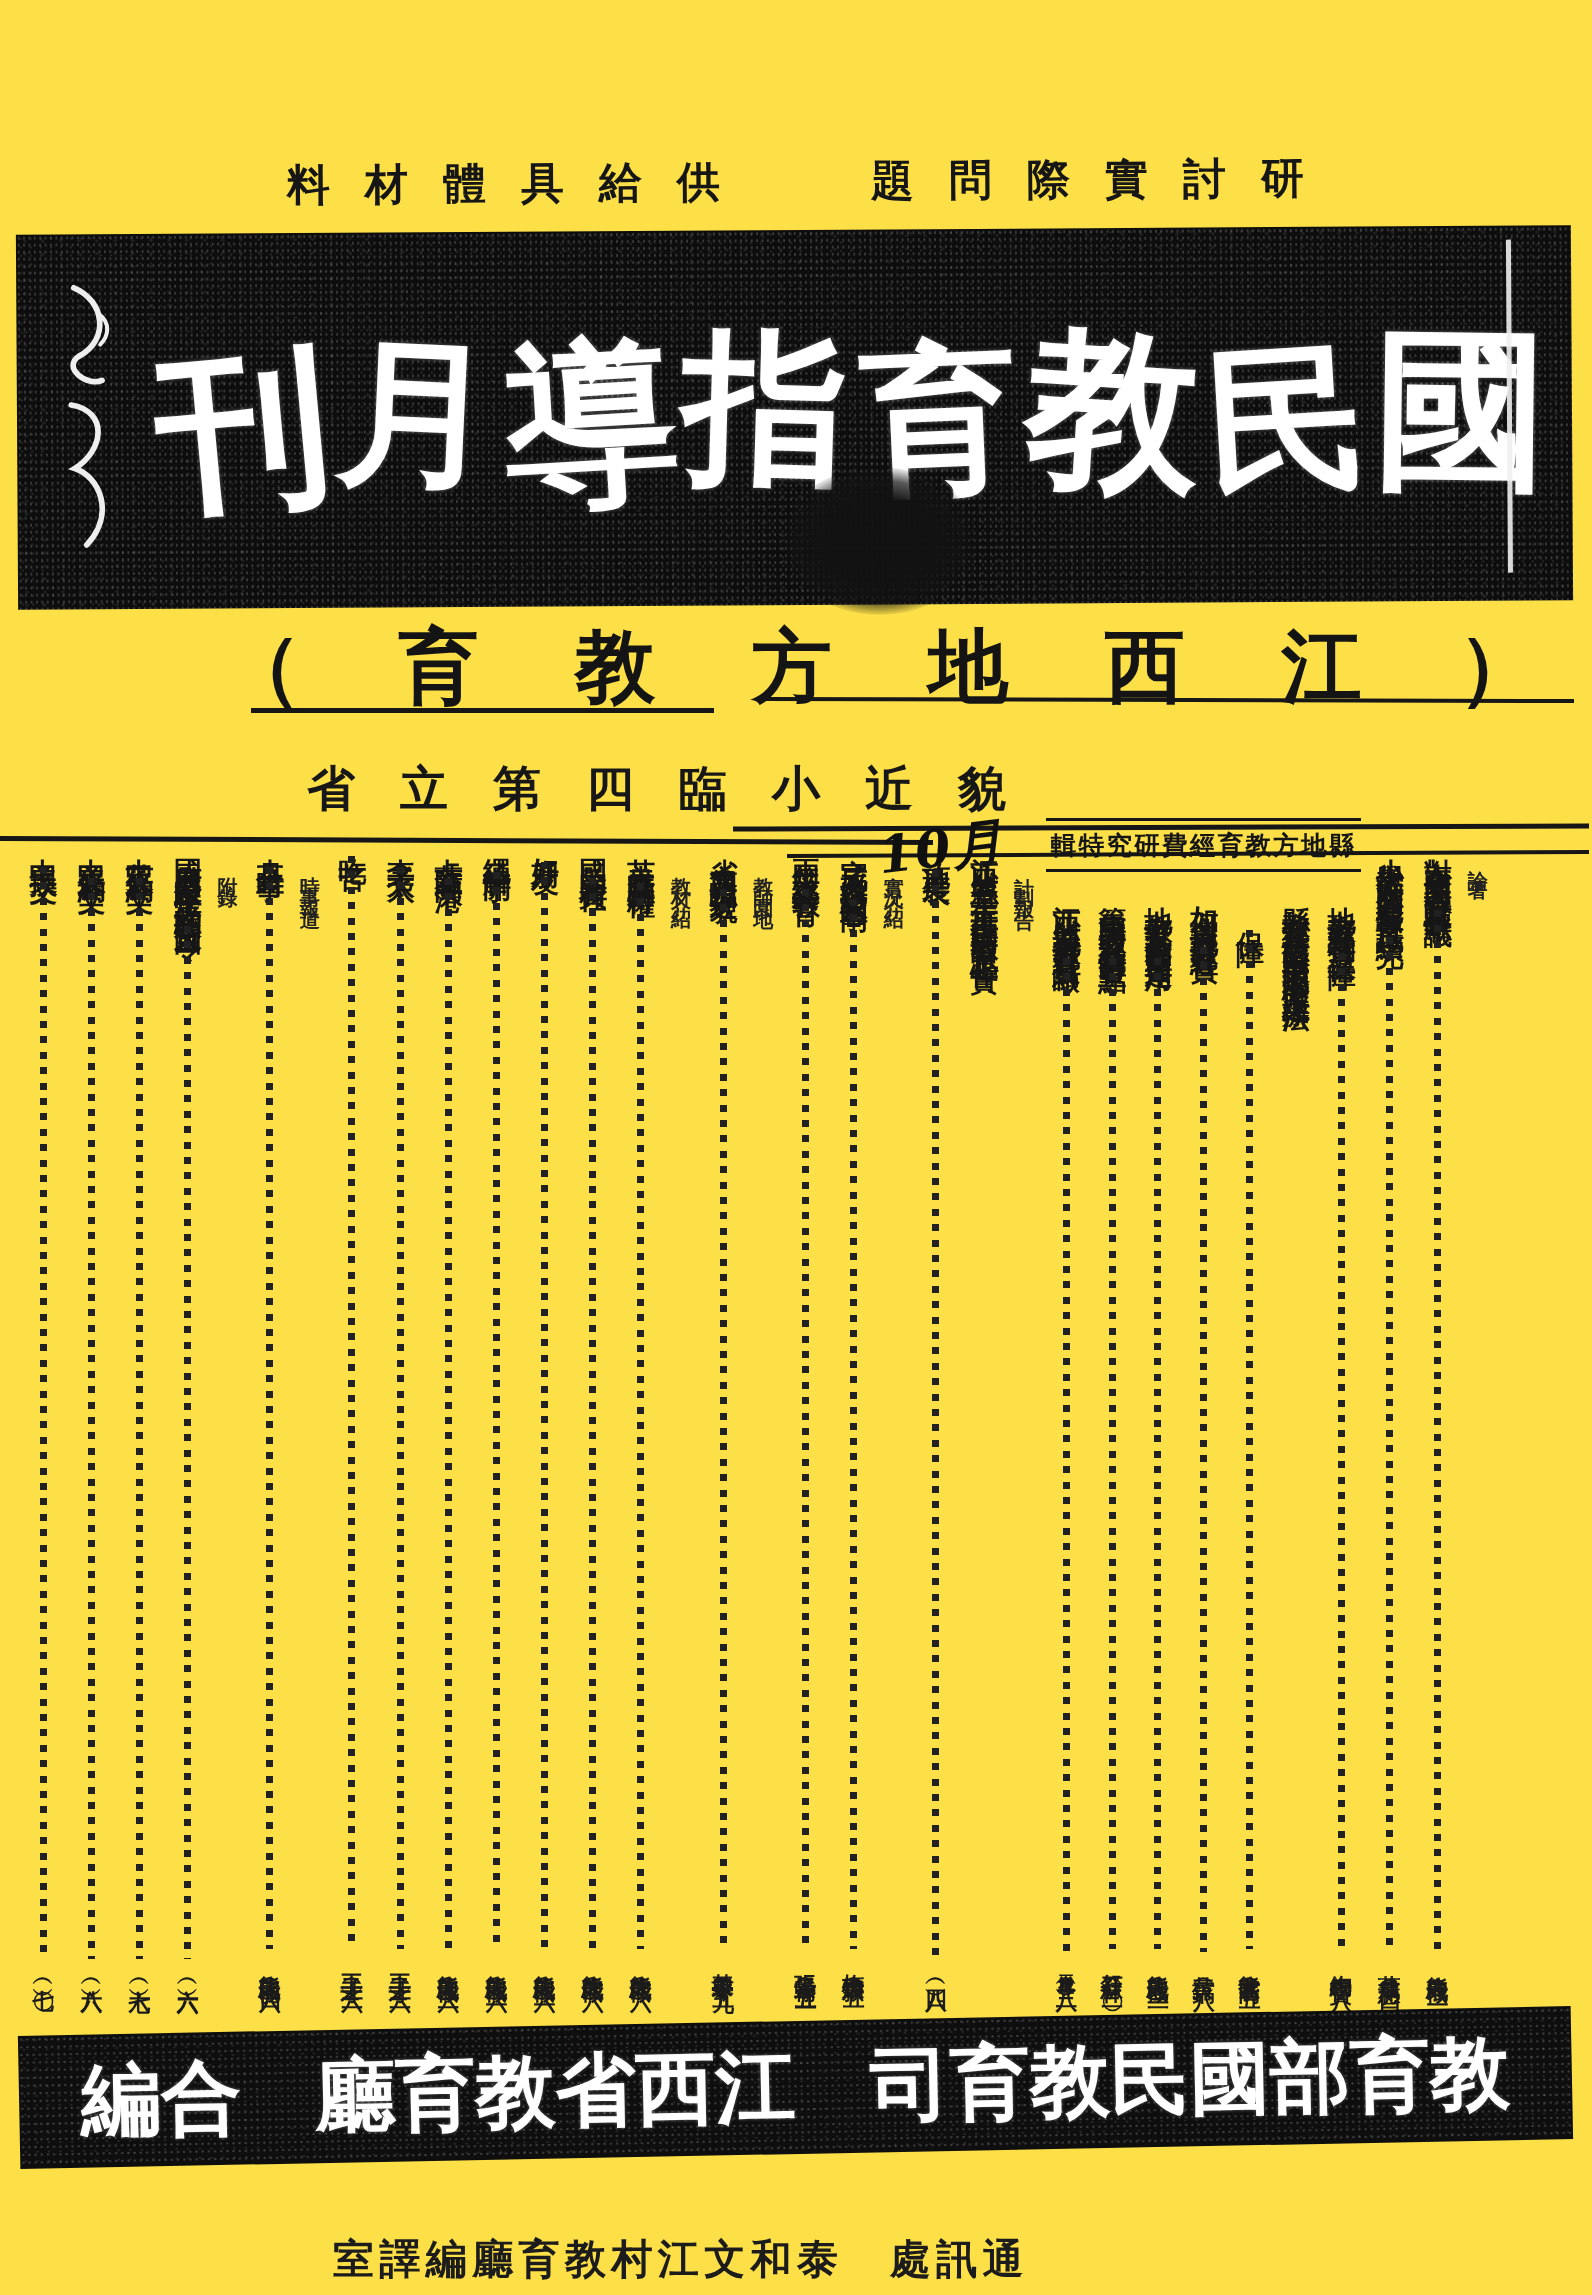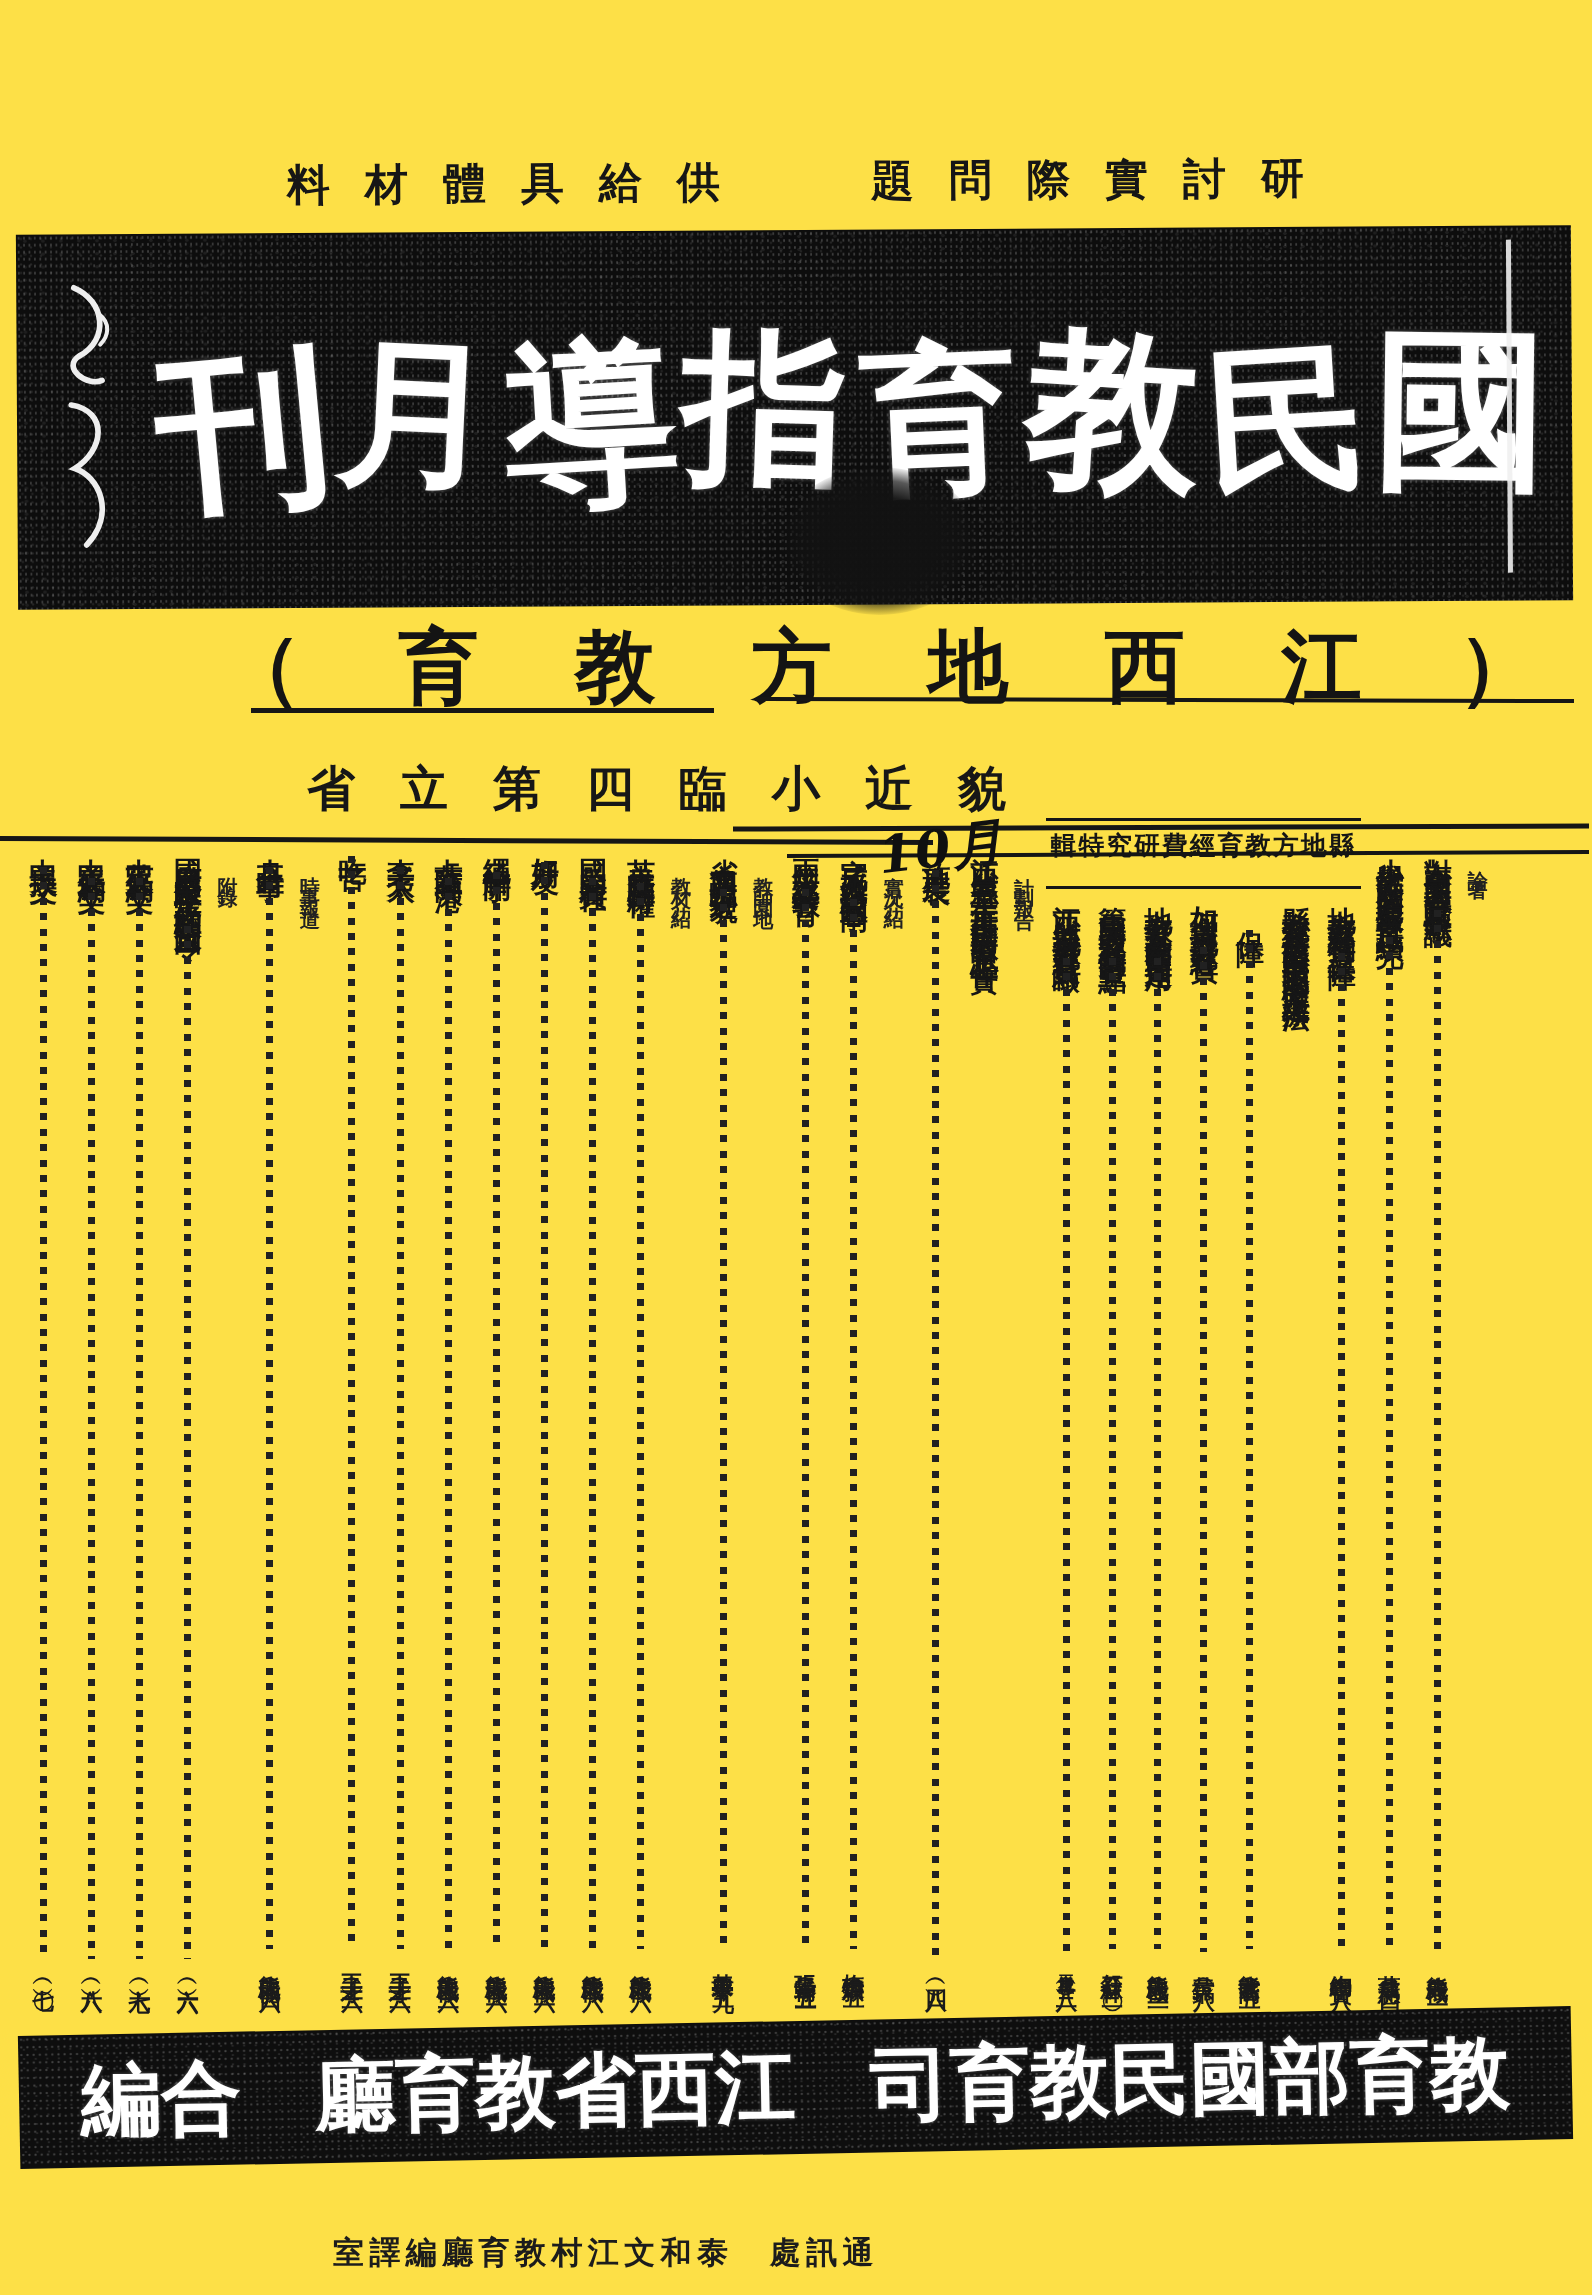--- a/index.html
+++ b/index.html
@@ -97,21 +97,21 @@
     position:relative; display:flex; flex-direction:row-reverse;
     justify-content:space-between; width:315px; flex:0 0 auto;
   }
   .group .title{margin-top:68px;}
   .col.wrap .title{margin-top:94px;}
   .col.wrap2 .title{margin-top:23px;}
   .special-box{
     position:absolute; top:1.5px; left:0; right:0;
     border-top:3.1px solid #161616; border-bottom:3.1px solid #161616;
     font-size:25.5px; font-weight:bold; letter-spacing:2.3px; text-align:center;
-    padding:7px 0 23px; white-space:nowrap; color:#151515;
+    padding:7px 0 6px; white-space:nowrap; color:#151515;
   }
   .annotation{
     position:absolute; top:815px; left:878px;
     font-size:51px; font-weight:bold; transform:rotate(-7deg);
     font-style:italic; color:#101010; letter-spacing:1.5px;
   }
   
   .publisher{
     position:absolute; top:2021px; left:18.5px; width:1553px; height:133px;
     background-color:#0e0e0e;
@@ -121,21 +121,21 @@
     background-size:6.2px 7.7px, 11.6px 9.3px;
     transform:rotate(-1.1deg);
     display:flex; justify-content:space-between; align-items:center;
     padding:0 62px; box-sizing:border-box;
     font-size:80px; font-weight:bold; color:#fff; white-space:nowrap;
   }
   .publisher span{text-shadow:0 0 3.9px rgba(255,255,255,.3);}
   
   .footer{
     position:absolute; top:2232px; left:333px;
-    font-size:31px; font-weight:bold; letter-spacing:5.4px; white-space:nowrap;
+    font-size:41px; font-weight:bold; letter-spacing:5.4px; white-space:nowrap;
     color:#1c1c1c;
   }
 </style>
 </head>
 <body>
 
 <div id="paper">
 
   <div class="slogan">
     <span>料材體具給供</span>

